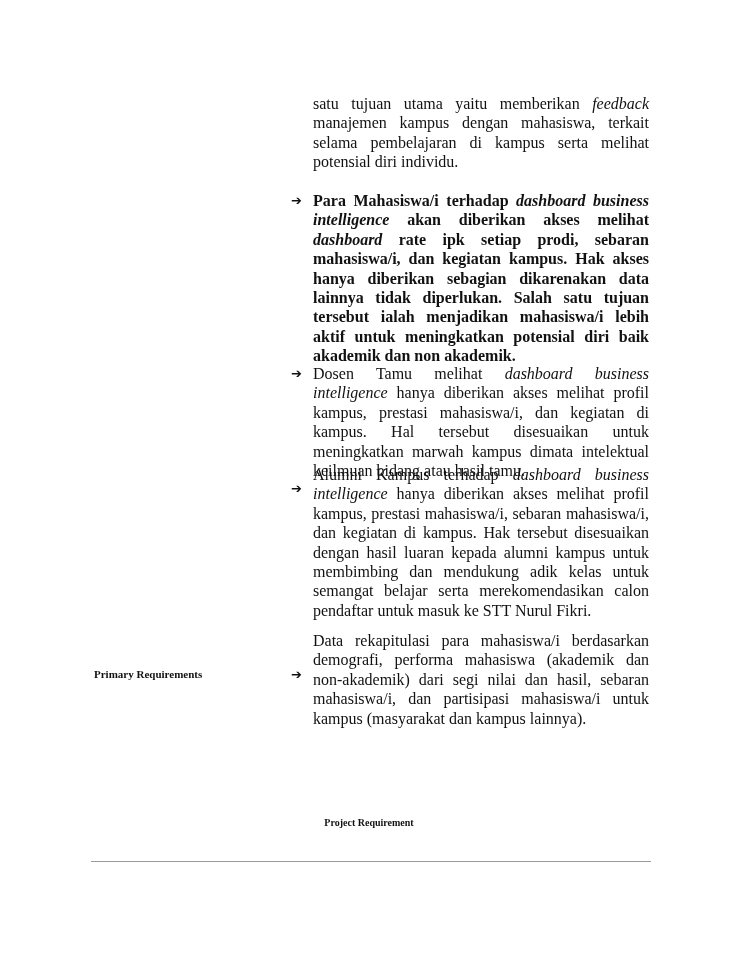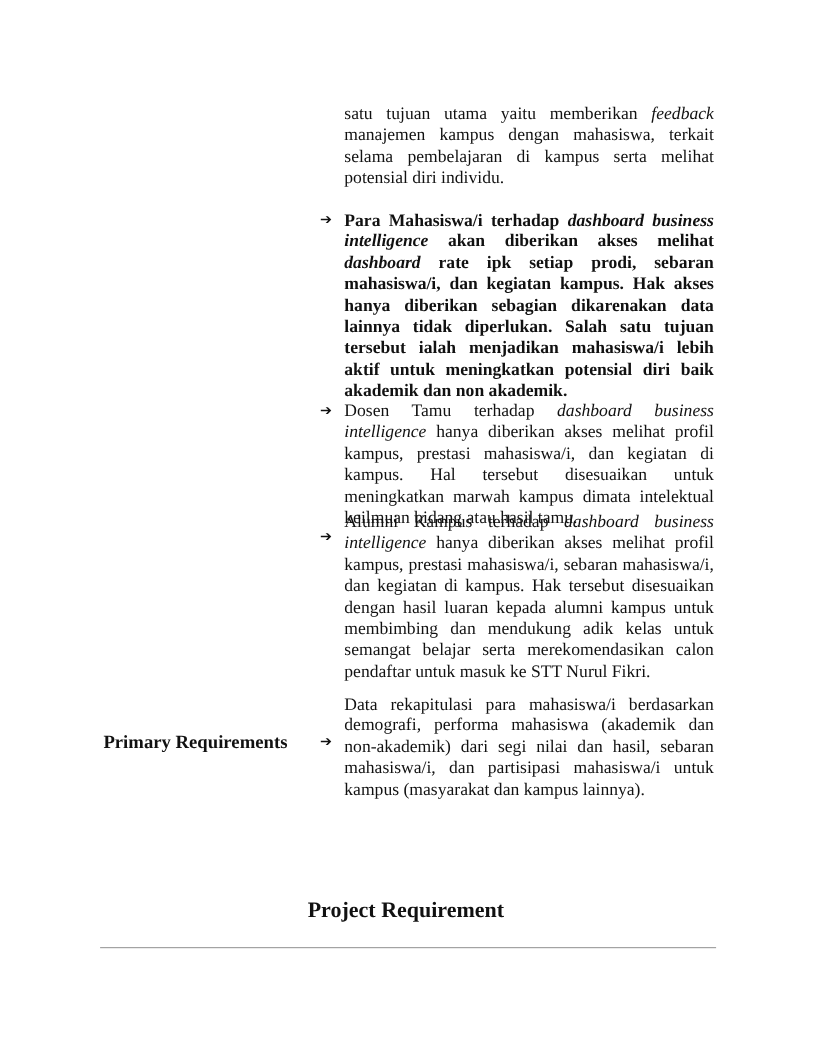--- a/index.html
+++ b/index.html
@@ -13,25 +13,25 @@
       font-size: 16px; line-height: 19.4px;
       text-align: justify; text-align-last: left;
     }
     .para em { font-style: italic; }
     .arrow {
       position: absolute; left: 291px; font-size: 13px; line-height: 19.4px;
       font-family: "DejaVu Sans", sans-serif; font-weight: bold; color: #111;
     }
     .label {
       position: absolute; left: 94px; top: 665px;
-      font-size: 17px; font-weight: bold; line-height: 19.4px;
+      font-size: 11px; font-weight: bold; line-height: 19.4px;
     }
     .section-title {
       position: absolute; left: 0; width: 742px; top: 817px;
-      text-align: center; font-size: 20px; font-weight: bold;
+      text-align: center; font-size: 10px; font-weight: bold;
     }
     .section-title span { position: relative; left: -2px; }
     .rule {
       position: absolute; left: 91px; width: 560px; top: 861px;
       height: 0; border-top: 1.5px solid #9a9a9a;
     }
   </style>
 </head>
 <body>
 
@@ -39,21 +39,21 @@
   <span>satu tujuan utama yaitu memberikan </span><em>feedback</em><span> manajemen kampus dengan mahasiswa, terkait selama pembelajaran di kampus serta melihat potensial diri individu.</span>
 </div>
 
 <span class="arrow" style="top:191px;">➔</span>
 <div class="para" style="top:191px;font-weight:bold;">
   <span>Para Mahasiswa/i terhadap </span><em>dashboard business intelligence</em><span> akan diberikan akses melihat </span><em>dashboard</em><span> rate ipk setiap prodi, sebaran mahasiswa/i, dan kegiatan kampus. Hak akses hanya diberikan sebagian dikarenakan data lainnya tidak diperlukan. Salah satu tujuan tersebut ialah menjadikan mahasiswa/i lebih aktif untuk meningkatkan potensial diri baik akademik dan non akademik.</span>
 </div>
 
 <span class="arrow" style="top:364px;">➔</span>
 <div class="para" style="top:364px;">
-  <span>Dosen Tamu terhadap </span><em>dashboard business intelligence</em><span> hanya diberikan akses melihat profil kampus, prestasi mahasiswa/i, dan kegiatan di kampus. Hal tersebut disesuaikan untuk meningkatkan marwah kampus dimata intelektual keilmuan bidang atau hasil tamu.</span>
+  <span>Dosen Tamu melihat </span><em>dashboard business intelligence</em><span> hanya diberikan akses melihat profil kampus, prestasi mahasiswa/i, dan kegiatan di kampus. Hal tersebut disesuaikan untuk meningkatkan marwah kampus dimata intelektual keilmuan bidang atau hasil tamu.</span>
 </div>
 
 <span class="arrow" style="top:479px;">➔</span>
 <div class="para" style="top:465px;">
   <span>Alumni Kampus terhadap </span><em>dashboard business intelligence</em><span> hanya diberikan akses melihat profil kampus, prestasi mahasiswa/i, sebaran mahasiswa/i, dan kegiatan di kampus. Hak tersebut disesuaikan dengan hasil luaran kepada alumni kampus untuk membimbing dan mendukung adik kelas untuk semangat belajar serta merekomendasikan calon pendaftar untuk masuk ke STT Nurul Fikri.</span>
 </div>
 
 <div class="label">Primary Requirements</div>
 <span class="arrow" style="top:665px;">➔</span>
 <div class="para" style="top:631px;">Data rekapitulasi para mahasiswa/i berdasarkan demografi, performa mahasiswa (akademik dan non-akademik) dari segi nilai dan hasil, sebaran mahasiswa/i, dan partisipasi mahasiswa/i untuk kampus (masyarakat dan kampus lainnya).</div>

